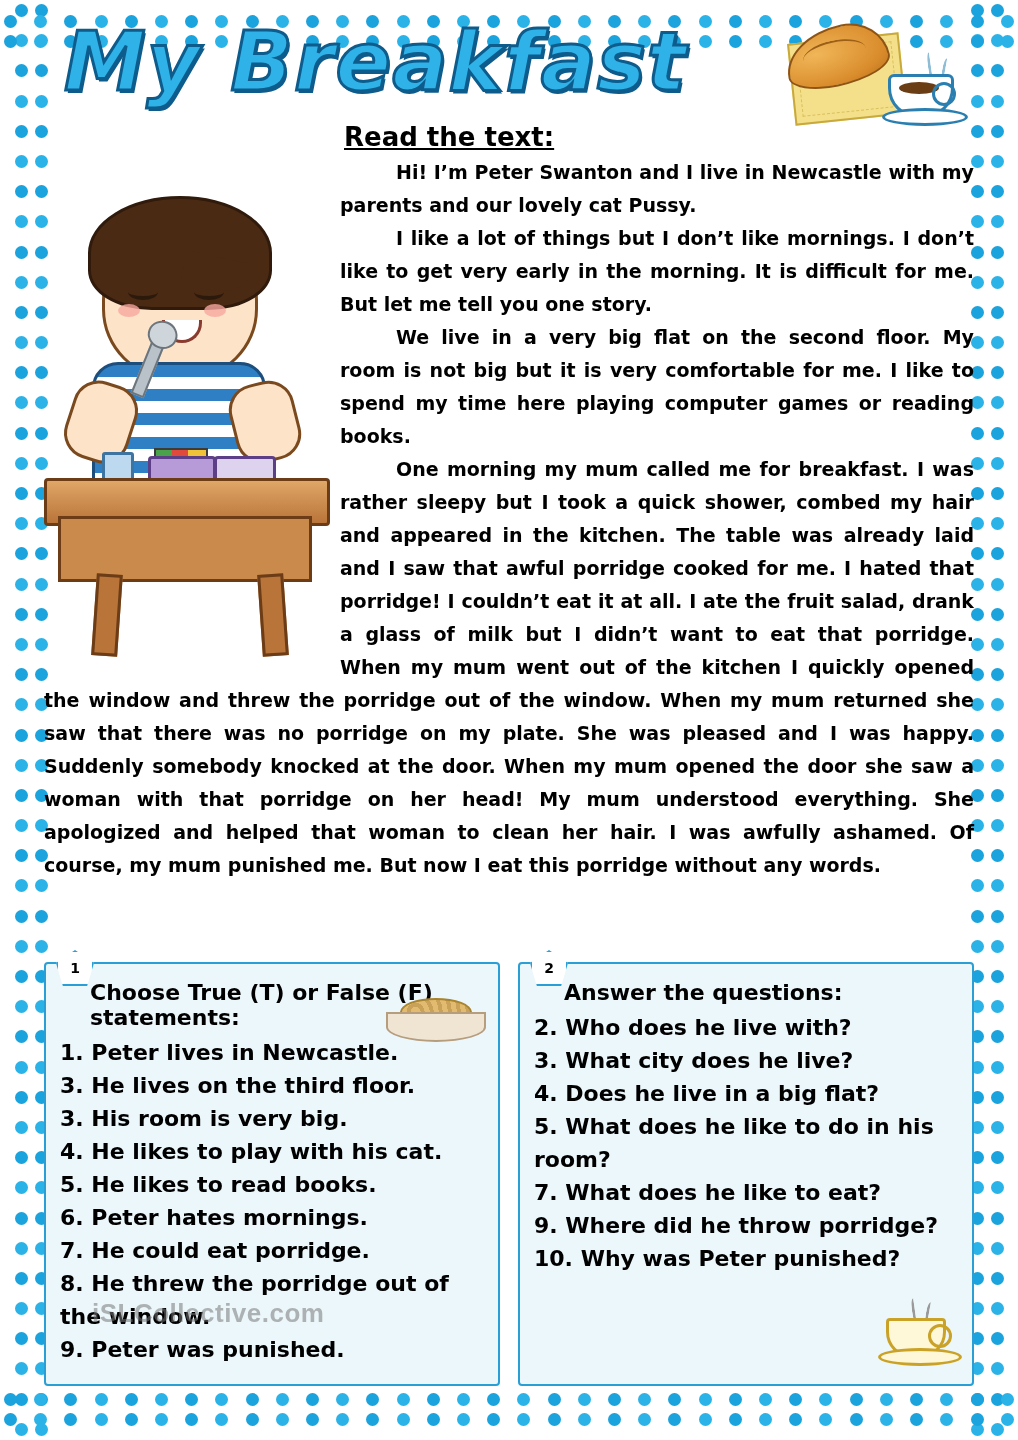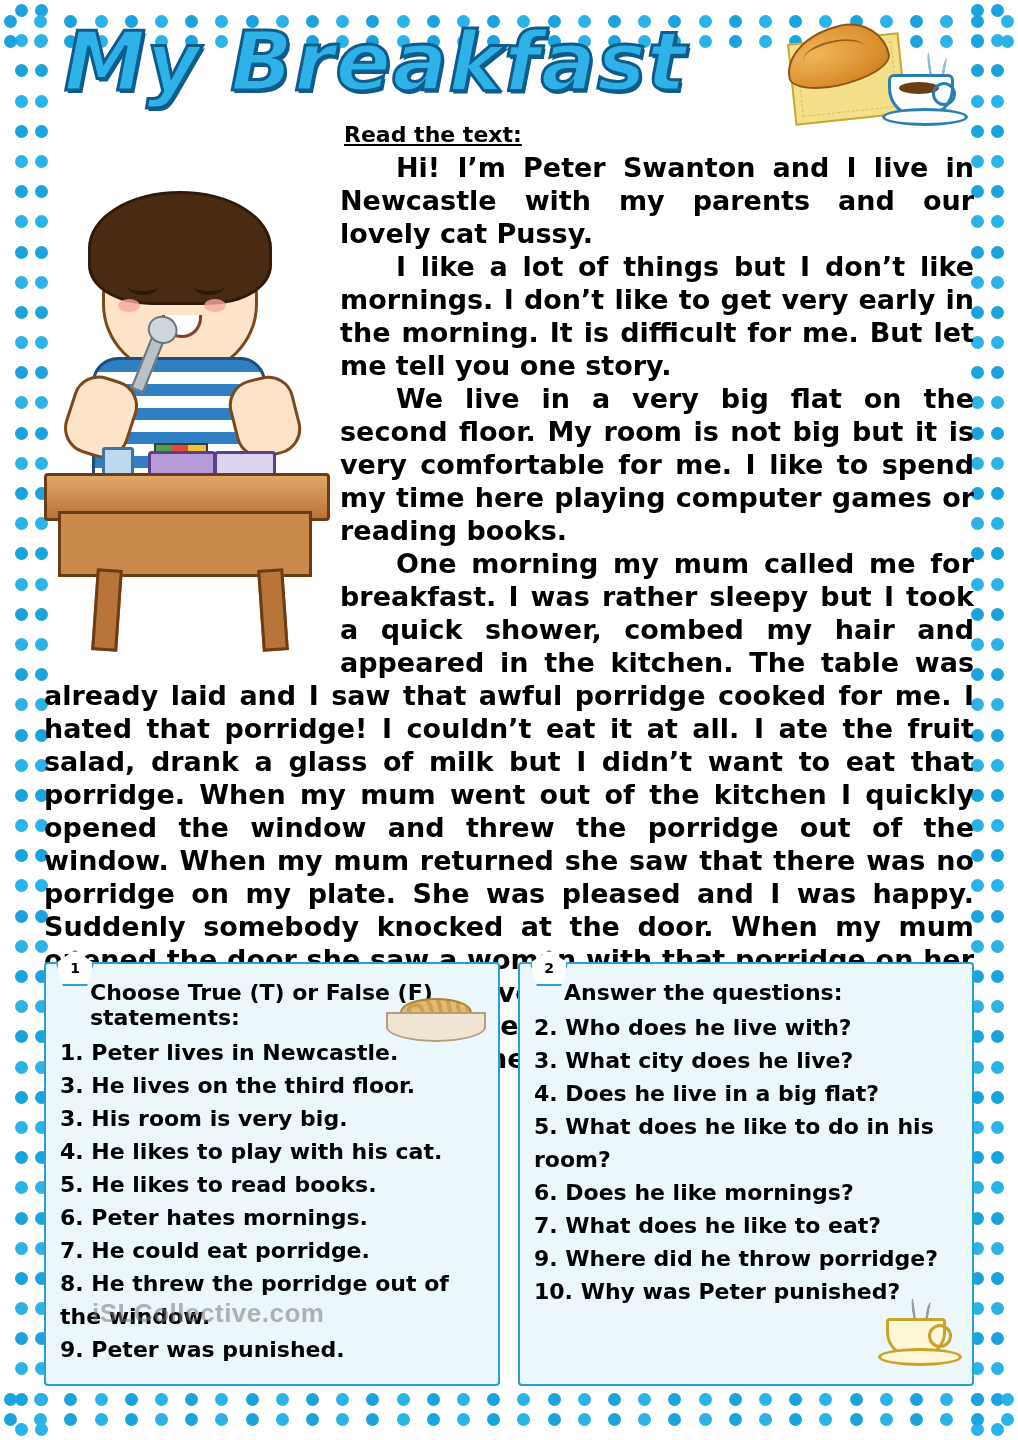--- a/index.html
+++ b/index.html
@@ -151,29 +151,29 @@
     width: 3px; height: 26px;
     border-left: 3px solid #8fbdd6;
     border-radius: 50%;
     transform: rotate(10deg);
   }
   .steam.s2 { right: 30px; top: -22px; height: 30px; transform: rotate(-8deg); }
 
   
   .read-head {
     font-family: "DejaVu Sans", sans-serif;
-    font-size: 22px;
+    font-size: 26px;
     font-weight: bold;
     color: #000;
     text-decoration: underline;
     margin: 0 0 4px 300px;
   }
   .text-block {
     font-family: "DejaVu Sans", sans-serif;
-    font-size: 27px;
+    font-size: 19px;
     line-height: 33px;
     font-weight: bold;
     color: #000;
     text-align: justify;
   }
   .para { margin: 0; text-indent: 56px; }
 
   
   .boy {
     float: left;
@@ -838,21 +838,20 @@
       </div>
 
       <div class="ex-box">
         <div class="ex-num">2</div>
         <div class="ex-title">Answer the questions:</div>
         <ul class="ex-list">
           <li>2. Who does he live with?</li>
           <li>3. What city does he live?</li>
           <li>4. Does he live in a big flat?</li>
           <li>5. What does he like to do in his room?</li>
-          <li>6. Does he like mornings?</li>
           <li>7. What does he like to eat?</li>
           <li>9. Where did he throw porridge?</li>
           <li>10. Why was Peter punished?</li>
         </ul>
         <div class="mini-cup">
           <div class="steam"></div>
           <div class="steam s2"></div>
           <div class="cup-body"></div>
           <div class="cup-handle"></div>
           <div class="saucer"></div>

